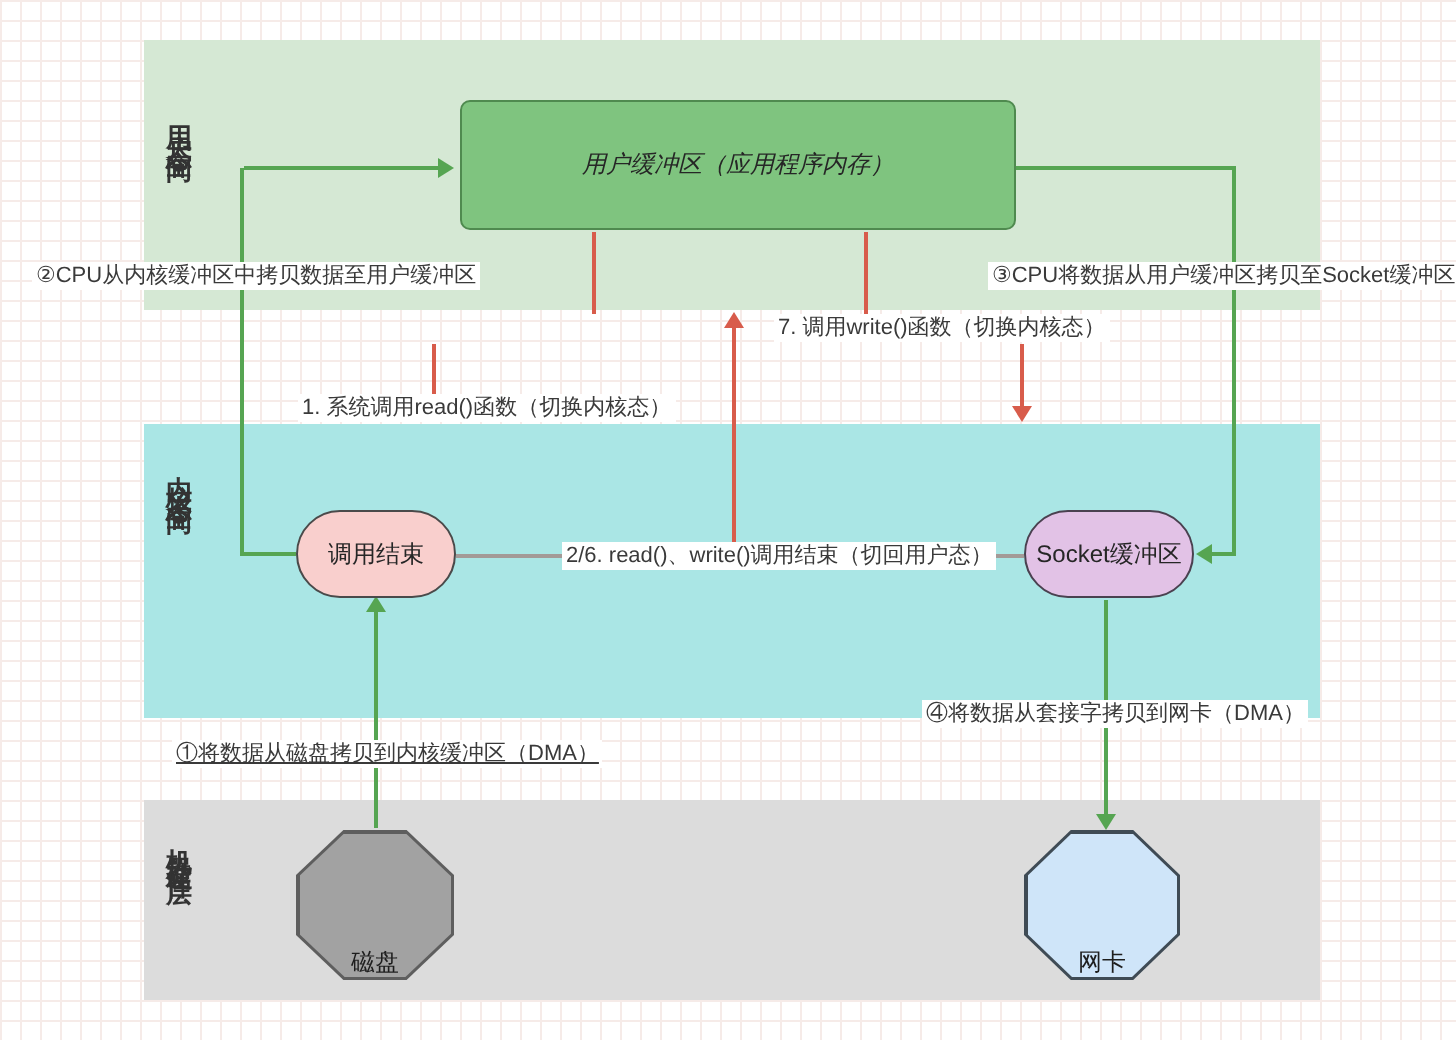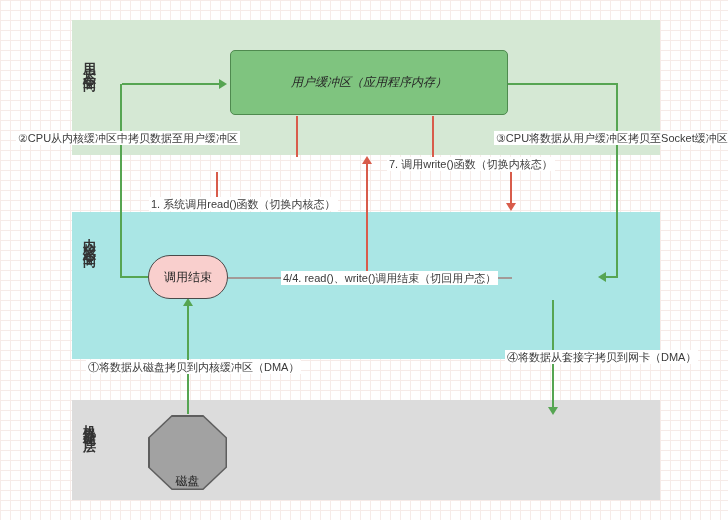--- a/index.html
+++ b/index.html
@@ -97,27 +97,32 @@
   <div class="ln ln-red" style="left:432px;top:116px;width:2px;height:41px;"></div>
   <div class="ln ln-red" style="left:510px;top:172px;width:2px;height:32px;"></div>
   <div class="arr arr-down-red" style="left:506px;top:203px;"></div>
 
   <div class="ln ln-gray" style="left:228px;top:277px;width:284px;height:2px;"></div>
   <div class="ln ln-red" style="left:366px;top:163px;width:2px;height:114px;"></div>
   <div class="arr arr-up-red" style="left:362px;top:156px;"></div>
 
   <div class="node" id="node-user-buffer">用户缓冲区（应用程序内存）</div>
   <div class="node" id="node-kernel-buffer">调用结束</div>
+  <div class="node" id="node-socket-buffer">Socket缓冲区</div>
 
   <div class="oct" id="node-disk">
     <div class="oct-inner"></div>
     <span class="oct-label">磁盘</span>
+  </div>
+  <div class="oct" id="node-nic">
+    <div class="oct-inner"></div>
+    <span class="oct-label">网卡</span>
   </div>
 
   <div class="elabel" style="left:16px;top:131px;">②CPU从内核缓冲区中拷贝数据至用户缓冲区</div>
   <div class="elabel" style="left:494px;top:131px;">③CPU将数据从用户缓冲区拷贝至Socket缓冲区</div>
   <div class="elabel" style="left:149px;top:157px;margin-top:40px;">1. 系统调用read()函数（切换内核态）</div>
   <div class="elabel" style="left:387px;top:157px;">7. 调用write()函数（切换内核态）</div>
-  <div class="elabel" style="left:281px;top:271px;">4/4. read()、write()调用结束（切回用户态）</div>
-  <div class="elabel" style="left:86px;top:360px;">①将数据从磁盘拷贝到内核缓冲区（DMA）</div>
-  <div class="elabel" style="left:461px;top:350px;margin-left:44px;">④将数据从套接字拷贝到网卡（DMA）</div>
+  <div class="elabel" style="left:281px;top:271px;">2/6. read()、write()调用结束（切回用户态）</div>
+  <div class="elabel" style="left:86px;top:370px;text-decoration:underline;">①将数据从磁盘拷贝到内核缓冲区（DMA）</div>
+  <div class="elabel" style="left:461px;top:350px;">④将数据从套接字拷贝到网卡（DMA）</div>
 
 </div>
 
 </body></html>

